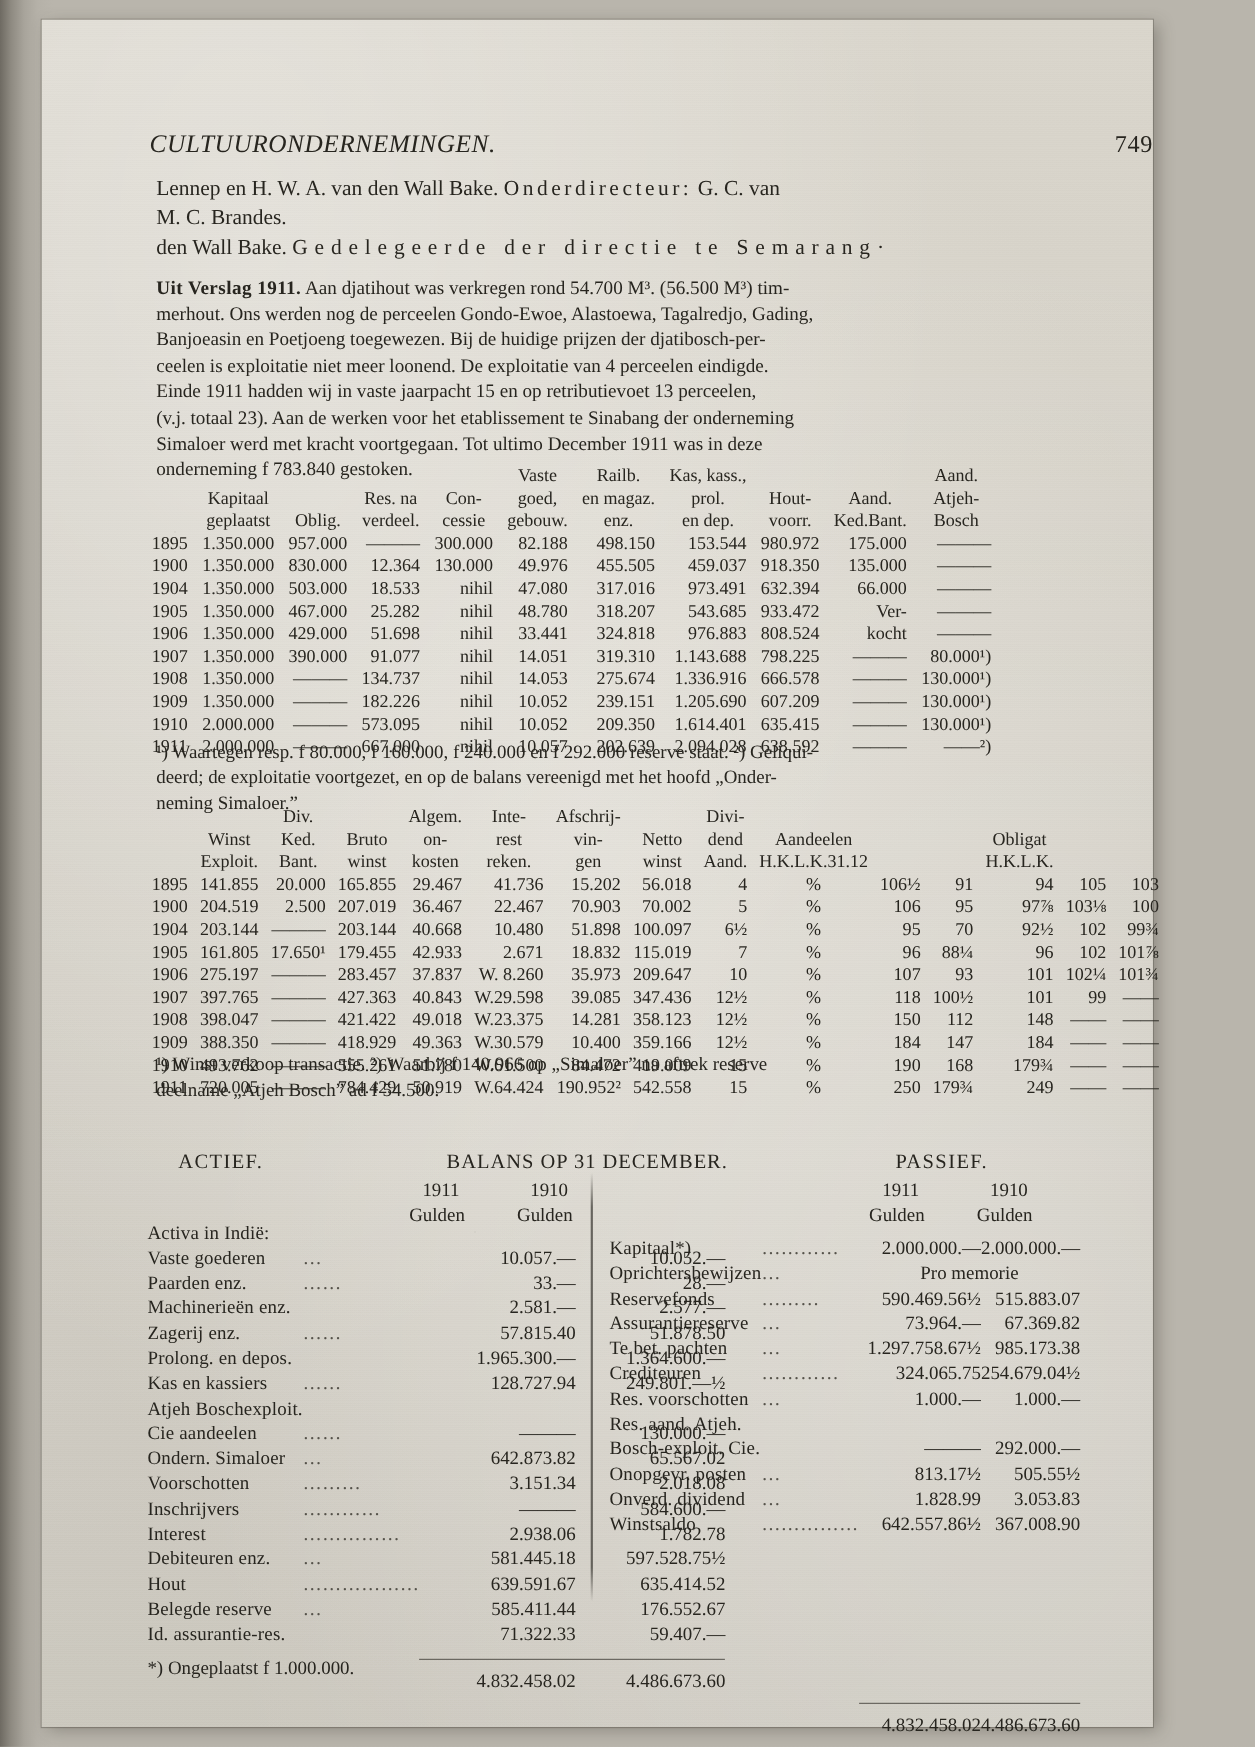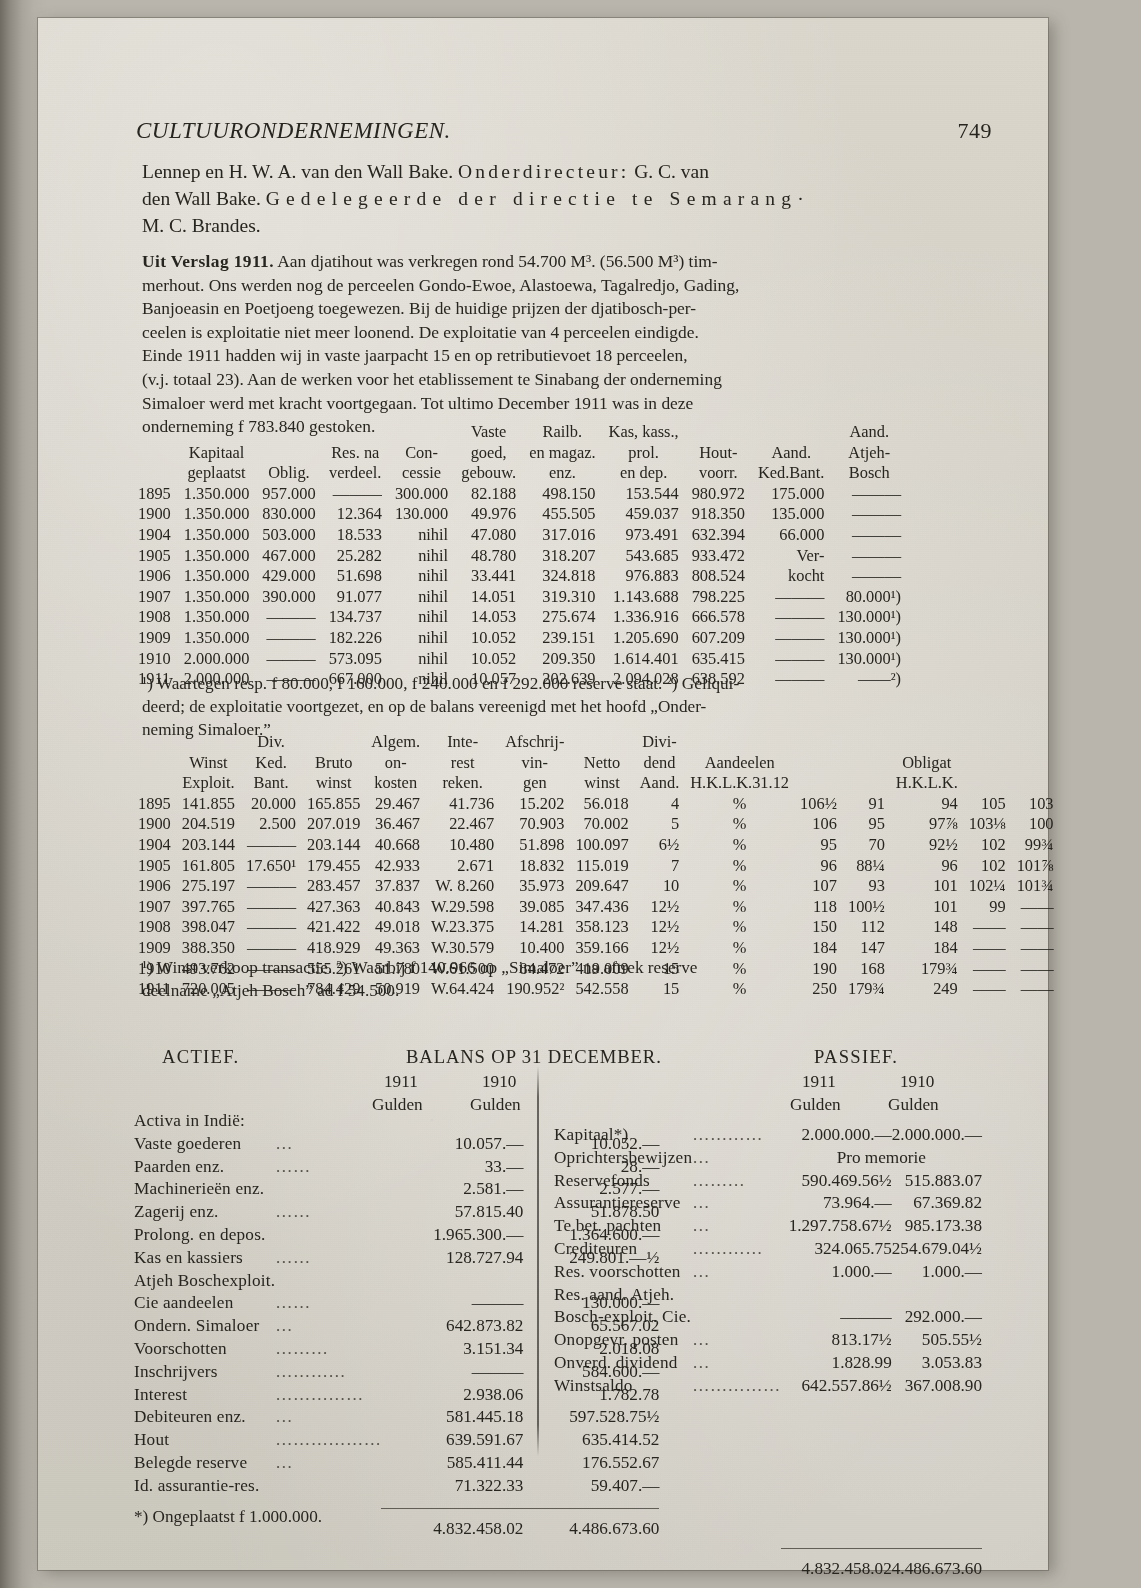--- a/index.html
+++ b/index.html
@@ -53,21 +53,21 @@
     display:flex;align-items:baseline;
   }
   .runhead .ttl{
     margin-left:98px;
     font-style:italic;
     font-size:23px;
     letter-spacing:.5px;
     font-family:"Liberation Serif", serif;
   }
   .runhead .pgno{
-    margin-left:auto;margin-right:56px;
+    margin-left:auto;
     font-size:22px;letter-spacing:.5px;
   }
 
   
   .block{position:absolute;left:20px;width:890px;}
   .intro{ top:140px; font-size:19.5px; line-height:27px; }
   .intro .ln{white-space:nowrap;}
   .sp{ letter-spacing:3.2px; }
   .sp2{ letter-spacing:6.2px; }
 
@@ -161,36 +161,36 @@
         <div class="ttl ink">CULTUURONDERNEMINGEN.</div>
         <div class="pgno ink">749</div>
       </div>
 
       <div class="block intro ink" style="left:104px;width:880px;">
         <div class="ln">
           <span>Lennep en H. W. A. van den Wall Bake.</span>
           <span class="sp">Onderdirecteur:</span>
           <span>G. C. van</span>
         </div>
+        <div class="ln">M. C. Brandes.</div>
         <div class="ln">
           <span>den Wall Bake.</span>
           <span class="sp2">Gedelegeerde der directie te Semarang·</span>
         </div>
-        <div class="ln">M. C. Brandes.</div>
       </div>
 
       <div class="block report ink" style="left:104px;width:840px;">
         <div class="ln">
           <b>Uit Verslag 1911.</b>
           <span>Aan djatihout was verkregen rond 54.700 M³. (56.500 M³) tim-</span>
         </div>
         <div class="ln">merhout. Ons werden nog de perceelen Gondo-Ewoe, Alastoewa, Tagalredjo, Gading,</div>
         <div class="ln">Banjoeasin en Poetjoeng toegewezen. Bij de huidige prijzen der djatibosch-per-</div>
         <div class="ln">ceelen is exploitatie niet meer loonend. De exploitatie van 4 perceelen eindigde.</div>
-        <div class="ln">Einde 1911 hadden wij in vaste jaarpacht 15 en op retributievoet 18 perceelen,</div>
+        <div class="ln">Einde 1911 hadden wij in vaste jaarpacht 15 en op retributievoet 13 perceelen,</div>
         <div class="ln">(v.j. totaal 23). Aan de werken voor het etablissement te Sinabang der onderneming</div>
         <div class="ln">Simaloer werd met kracht voortgegaan. Tot ultimo December 1911 was in deze</div>
         <div class="ln">onderneming f 783.840 gestoken.</div>
       </div>
 
       <table class="num ink" id="tbl1">
         <tbody>
             <tr class="hdr">
               <td class="c"></td>
               <td class="c"></td>

